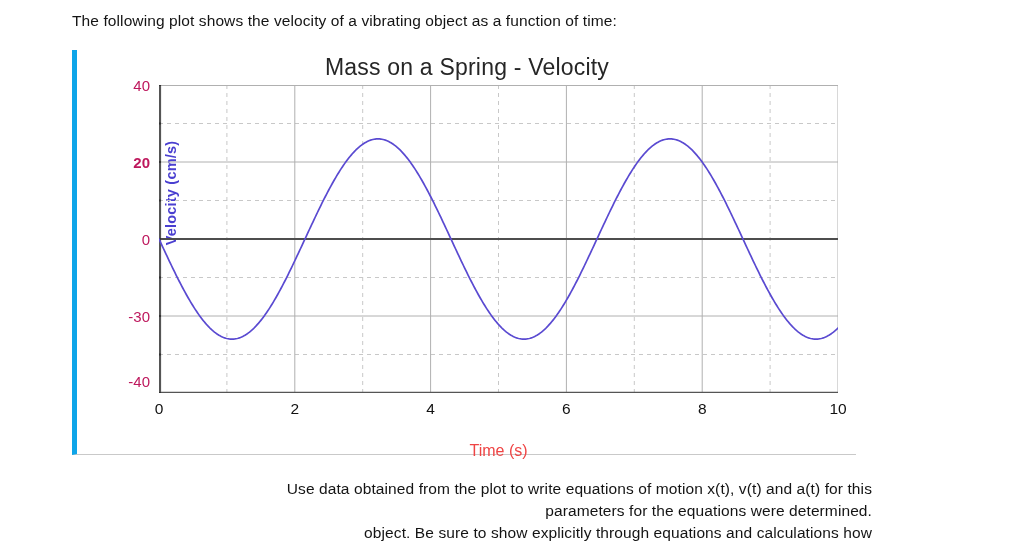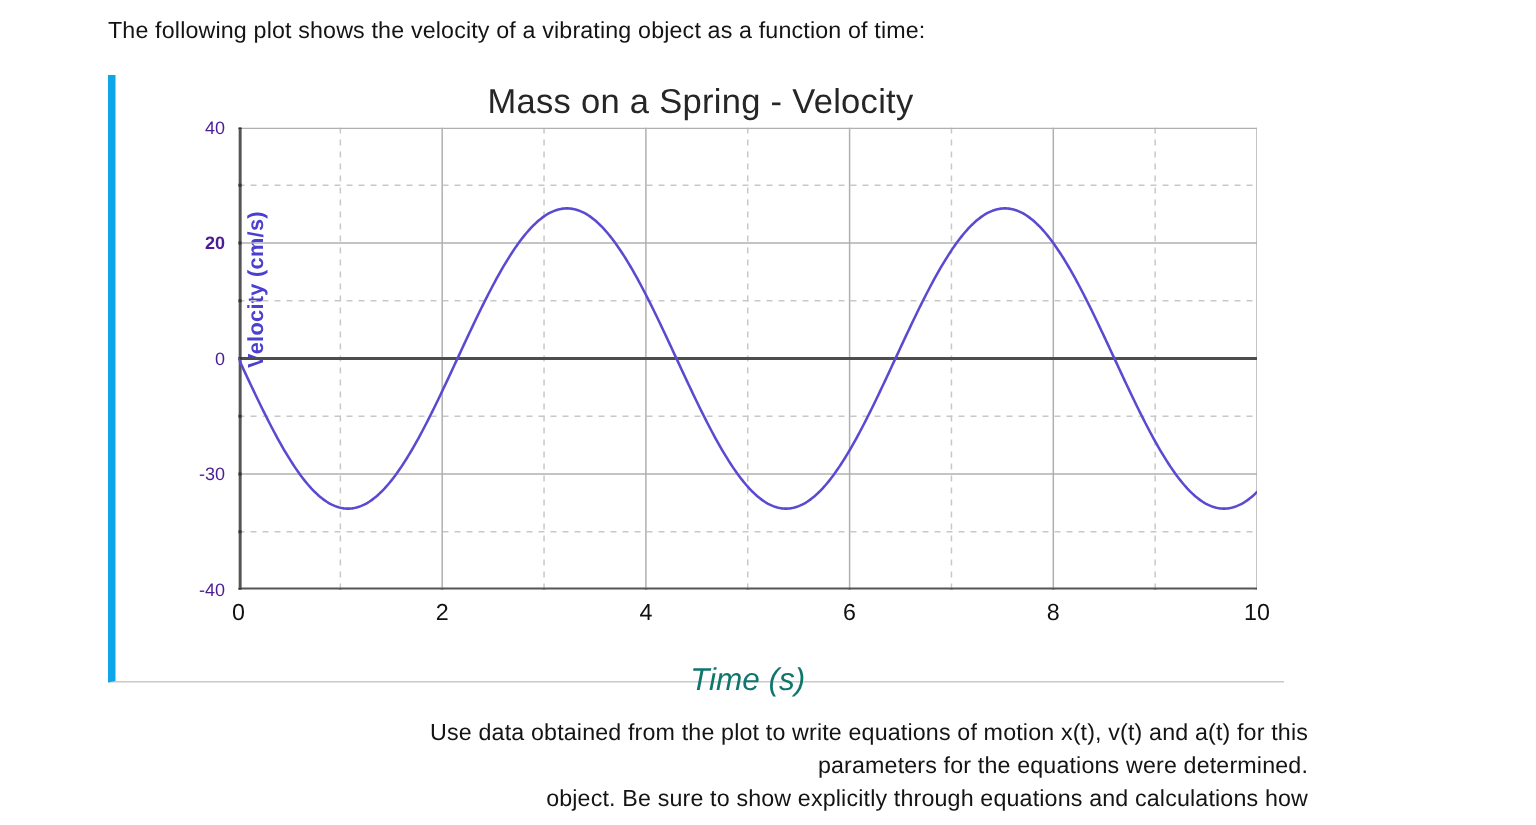--- a/index.html
+++ b/index.html
@@ -102,33 +102,32 @@
     font-weight: bold;
     letter-spacing: 0.2px;
   }
 
   .x-axis-title {
     position: absolute;
     left: 0;
     top: 357px;
     width: 100%;
     text-align: center;
-    font-size: 21px;
-    color: #0f766e;
-    white-space: nowrap;
-    font-style: italic;
+    font-size: 16px;
+    color: #ef4444;
+    white-space: nowrap;
   }
 
   .ytick-label {
     position: absolute;
     right: 100%;
     margin-right: 9px;
     transform: translateY(-50%);
-    font-size: 12px;
-    color: #4c1d95;
+    font-size: 15px;
+    color: #be185d;
     white-space: nowrap;
   }
   .xtick-label {
     position: absolute;
     top: 100%;
     margin-top: 7px;
     transform: translateX(-50%);
     font-size: 15.5px;
     color: #111;
     white-space: nowrap;
@@ -187,21 +186,21 @@
           <line x1="679" x2="679" y1="308" y2="316" stroke="#333" stroke-width="2"></line>
           <line x1="67.9" x2="67.9" y1="308" y2="315" stroke="#333" stroke-width="2"></line>
           <line x1="203.7" x2="203.7" y1="308" y2="315" stroke="#333" stroke-width="2"></line>
           <line x1="339.5" x2="339.5" y1="308" y2="315" stroke="#333" stroke-width="2"></line>
           <line x1="475.29999999999995" x2="475.29999999999995" y1="308" y2="315" stroke="#333" stroke-width="2"></line>
           <line x1="611.1" x2="611.1" y1="308" y2="315" stroke="#333" stroke-width="2"></line>
           <path d="M0.00 154.00 L1.13 156.44 L2.26 158.87 L3.40 161.31 L4.53 163.74 L5.66 166.16 L6.79 168.57 L7.92 170.98 L9.05 173.38 L10.19 175.76 L11.32 178.14 L12.45 180.50 L13.58 182.84 L14.71 185.16 L15.84 187.47 L16.98 189.76 L18.11 192.02 L19.24 194.27 L20.37 196.49 L21.50 198.68 L22.63 200.85 L23.76 202.99 L24.90 205.10 L26.03 207.18 L27.16 209.23 L28.29 211.25 L29.42 213.23 L30.55 215.18 L31.69 217.09 L32.82 218.96 L33.95 220.80 L35.08 222.59 L36.21 224.35 L37.35 226.06 L38.48 227.73 L39.61 229.36 L40.74 230.94 L41.87 232.48 L43.00 233.97 L44.13 235.41 L45.27 236.80 L46.40 238.15 L47.53 239.44 L48.66 240.69 L49.79 241.88 L50.92 243.02 L52.06 244.11 L53.19 245.15 L54.32 246.13 L55.45 247.05 L56.58 247.92 L57.71 248.74 L58.85 249.50 L59.98 250.20 L61.11 250.85 L62.24 251.43 L63.37 251.96 L64.50 252.43 L65.64 252.85 L66.77 253.20 L67.90 253.50 L69.03 253.74 L70.16 253.91 L71.30 254.03 L72.43 254.09 L73.56 254.09 L74.69 254.03 L75.82 253.91 L76.95 253.74 L78.08 253.50 L79.22 253.20 L80.35 252.85 L81.48 252.43 L82.61 251.96 L83.74 251.43 L84.88 250.85 L86.01 250.20 L87.14 249.50 L88.27 248.74 L89.40 247.92 L90.53 247.05 L91.67 246.13 L92.80 245.15 L93.93 244.11 L95.06 243.02 L96.19 241.88 L97.32 240.69 L98.45 239.44 L99.59 238.15 L100.72 236.80 L101.85 235.41 L102.98 233.97 L104.11 232.48 L105.25 230.94 L106.38 229.36 L107.51 227.73 L108.64 226.06 L109.77 224.35 L110.90 222.59 L112.03 220.80 L113.17 218.96 L114.30 217.09 L115.43 215.18 L116.56 213.23 L117.69 211.25 L118.82 209.23 L119.96 207.18 L121.09 205.10 L122.22 202.99 L123.35 200.85 L124.48 198.68 L125.61 196.49 L126.75 194.27 L127.88 192.02 L129.01 189.76 L130.14 187.47 L131.27 185.16 L132.41 182.84 L133.54 180.50 L134.67 178.14 L135.80 175.76 L136.93 173.38 L138.06 170.98 L139.19 168.57 L140.33 166.16 L141.46 163.74 L142.59 161.31 L143.72 158.87 L144.85 156.44 L145.98 154.00 L147.12 151.56 L148.25 149.13 L149.38 146.69 L150.51 144.26 L151.64 141.84 L152.78 139.43 L153.91 137.02 L155.04 134.62 L156.17 132.24 L157.30 129.86 L158.43 127.50 L159.56 125.16 L160.70 122.84 L161.83 120.53 L162.96 118.24 L164.09 115.98 L165.22 113.73 L166.36 111.51 L167.49 109.32 L168.62 107.15 L169.75 105.01 L170.88 102.90 L172.01 100.82 L173.15 98.77 L174.28 96.75 L175.41 94.77 L176.54 92.82 L177.67 90.91 L178.80 89.04 L179.94 87.20 L181.07 85.41 L182.20 83.65 L183.33 81.94 L184.46 80.27 L185.59 78.64 L186.73 77.06 L187.86 75.52 L188.99 74.03 L190.12 72.59 L191.25 71.20 L192.38 69.85 L193.52 68.56 L194.65 67.31 L195.78 66.12 L196.91 64.98 L198.04 63.89 L199.17 62.85 L200.31 61.87 L201.44 60.95 L202.57 60.08 L203.70 59.26 L204.83 58.50 L205.96 57.80 L207.09 57.15 L208.23 56.57 L209.36 56.04 L210.49 55.57 L211.62 55.15 L212.75 54.80 L213.88 54.50 L215.02 54.26 L216.15 54.09 L217.28 53.97 L218.41 53.91 L219.54 53.91 L220.68 53.97 L221.81 54.09 L222.94 54.26 L224.07 54.50 L225.20 54.80 L226.33 55.15 L227.47 55.57 L228.60 56.04 L229.73 56.57 L230.86 57.15 L231.99 57.80 L233.12 58.50 L234.26 59.26 L235.39 60.08 L236.52 60.95 L237.65 61.87 L238.78 62.85 L239.91 63.89 L241.04 64.98 L242.18 66.12 L243.31 67.31 L244.44 68.56 L245.57 69.85 L246.70 71.20 L247.84 72.59 L248.97 74.03 L250.10 75.52 L251.23 77.06 L252.36 78.64 L253.49 80.27 L254.63 81.94 L255.76 83.65 L256.89 85.41 L258.02 87.20 L259.15 89.04 L260.28 90.91 L261.42 92.82 L262.55 94.77 L263.68 96.75 L264.81 98.77 L265.94 100.82 L267.07 102.90 L268.20 105.01 L269.34 107.15 L270.47 109.32 L271.60 111.51 L272.73 113.73 L273.86 115.98 L275.00 118.24 L276.13 120.53 L277.26 122.84 L278.39 125.16 L279.52 127.50 L280.65 129.86 L281.79 132.24 L282.92 134.62 L284.05 137.02 L285.18 139.43 L286.31 141.84 L287.44 144.26 L288.57 146.69 L289.71 149.13 L290.84 151.56 L291.97 154.00 L293.10 156.44 L294.23 158.87 L295.36 161.31 L296.50 163.74 L297.63 166.16 L298.76 168.57 L299.89 170.98 L301.02 173.38 L302.16 175.76 L303.29 178.14 L304.42 180.50 L305.55 182.84 L306.68 185.16 L307.81 187.47 L308.94 189.76 L310.08 192.02 L311.21 194.27 L312.34 196.49 L313.47 198.68 L314.60 200.85 L315.74 202.99 L316.87 205.10 L318.00 207.18 L319.13 209.23 L320.26 211.25 L321.39 213.23 L322.52 215.18 L323.66 217.09 L324.79 218.96 L325.92 220.80 L327.05 222.59 L328.18 224.35 L329.31 226.06 L330.45 227.73 L331.58 229.36 L332.71 230.94 L333.84 232.48 L334.97 233.97 L336.11 235.41 L337.24 236.80 L338.37 238.15 L339.50 239.44 L340.63 240.69 L341.76 241.88 L342.89 243.02 L344.03 244.11 L345.16 245.15 L346.29 246.13 L347.42 247.05 L348.55 247.92 L349.69 248.74 L350.82 249.50 L351.95 250.20 L353.08 250.85 L354.21 251.43 L355.34 251.96 L356.48 252.43 L357.61 252.85 L358.74 253.20 L359.87 253.50 L361.00 253.74 L362.13 253.91 L363.26 254.03 L364.40 254.09 L365.53 254.09 L366.66 254.03 L367.79 253.91 L368.92 253.74 L370.06 253.50 L371.19 253.20 L372.32 252.85 L373.45 252.43 L374.58 251.96 L375.71 251.43 L376.84 250.85 L377.98 250.20 L379.11 249.50 L380.24 248.74 L381.37 247.92 L382.50 247.05 L383.64 246.13 L384.77 245.15 L385.90 244.11 L387.03 243.02 L388.16 241.88 L389.29 240.69 L390.42 239.44 L391.56 238.15 L392.69 236.80 L393.82 235.41 L394.95 233.97 L396.08 232.48 L397.21 230.94 L398.35 229.36 L399.48 227.73 L400.61 226.06 L401.74 224.35 L402.87 222.59 L404.00 220.80 L405.14 218.96 L406.27 217.09 L407.40 215.18 L408.53 213.23 L409.66 211.25 L410.80 209.23 L411.93 207.18 L413.06 205.10 L414.19 202.99 L415.32 200.85 L416.45 198.68 L417.58 196.49 L418.72 194.27 L419.85 192.02 L420.98 189.76 L422.11 187.47 L423.24 185.16 L424.38 182.84 L425.51 180.50 L426.64 178.14 L427.77 175.76 L428.90 173.38 L430.03 170.98 L431.17 168.57 L432.30 166.16 L433.43 163.74 L434.56 161.31 L435.69 158.87 L436.82 156.44 L437.95 154.00 L439.09 151.56 L440.22 149.13 L441.35 146.69 L442.48 144.26 L443.61 141.84 L444.75 139.43 L445.88 137.02 L447.01 134.62 L448.14 132.24 L449.27 129.86 L450.40 127.50 L451.54 125.16 L452.67 122.84 L453.80 120.53 L454.93 118.24 L456.06 115.98 L457.19 113.73 L458.33 111.51 L459.46 109.32 L460.59 107.15 L461.72 105.01 L462.85 102.90 L463.98 100.82 L465.11 98.77 L466.25 96.75 L467.38 94.77 L468.51 92.82 L469.64 90.91 L470.77 89.04 L471.91 87.20 L473.04 85.41 L474.17 83.65 L475.30 81.94 L476.43 80.27 L477.56 78.64 L478.69 77.06 L479.83 75.52 L480.96 74.03 L482.09 72.59 L483.22 71.20 L484.35 69.85 L485.49 68.56 L486.62 67.31 L487.75 66.12 L488.88 64.98 L490.01 63.89 L491.14 62.85 L492.27 61.87 L493.41 60.95 L494.54 60.08 L495.67 59.26 L496.80 58.50 L497.93 57.80 L499.06 57.15 L500.20 56.57 L501.33 56.04 L502.46 55.57 L503.59 55.15 L504.72 54.80 L505.86 54.50 L506.99 54.26 L508.12 54.09 L509.25 53.97 L510.38 53.91 L511.51 53.91 L512.64 53.97 L513.78 54.09 L514.91 54.26 L516.04 54.50 L517.17 54.80 L518.30 55.15 L519.44 55.57 L520.57 56.04 L521.70 56.57 L522.83 57.15 L523.96 57.80 L525.09 58.50 L526.23 59.26 L527.36 60.08 L528.49 60.95 L529.62 61.87 L530.75 62.85 L531.88 63.89 L533.01 64.98 L534.15 66.12 L535.28 67.31 L536.41 68.56 L537.54 69.85 L538.67 71.20 L539.81 72.59 L540.94 74.03 L542.07 75.52 L543.20 77.06 L544.33 78.64 L545.46 80.27 L546.60 81.94 L547.73 83.65 L548.86 85.41 L549.99 87.20 L551.12 89.04 L552.25 90.91 L553.38 92.82 L554.52 94.77 L555.65 96.75 L556.78 98.77 L557.91 100.82 L559.04 102.90 L560.17 105.01 L561.31 107.15 L562.44 109.32 L563.57 111.51 L564.70 113.73 L565.83 115.98 L566.97 118.24 L568.10 120.53 L569.23 122.84 L570.36 125.16 L571.49 127.50 L572.62 129.86 L573.75 132.24 L574.89 134.62 L576.02 137.02 L577.15 139.43 L578.28 141.84 L579.41 144.26 L580.55 146.69 L581.68 149.13 L582.81 151.56 L583.94 154.00 L585.07 156.44 L586.20 158.87 L587.34 161.31 L588.47 163.74 L589.60 166.16 L590.73 168.57 L591.86 170.98 L592.99 173.38 L594.13 175.76 L595.26 178.14 L596.39 180.50 L597.52 182.84 L598.65 185.16 L599.78 187.47 L600.91 189.76 L602.05 192.02 L603.18 194.27 L604.31 196.49 L605.44 198.68 L606.57 200.85 L607.70 202.99 L608.84 205.10 L609.97 207.18 L611.10 209.23 L612.23 211.25 L613.36 213.23 L614.50 215.18 L615.63 217.09 L616.76 218.96 L617.89 220.80 L619.02 222.59 L620.15 224.35 L621.28 226.06 L622.42 227.73 L623.55 229.36 L624.68 230.94 L625.81 232.48 L626.94 233.97 L628.08 235.41 L629.21 236.80 L630.34 238.15 L631.47 239.44 L632.60 240.69 L633.73 241.88 L634.87 243.02 L636.00 244.11 L637.13 245.15 L638.26 246.13 L639.39 247.05 L640.52 247.92 L641.65 248.74 L642.79 249.50 L643.92 250.20 L645.05 250.85 L646.18 251.43 L647.31 251.96 L648.45 252.43 L649.58 252.85 L650.71 253.20 L651.84 253.50 L652.97 253.74 L654.10 253.91 L655.24 254.03 L656.37 254.09 L657.50 254.09 L658.63 254.03 L659.76 253.91 L660.89 253.74 L662.02 253.50 L663.16 253.20 L664.29 252.85 L665.42 252.43 L666.55 251.96 L667.68 251.43 L668.81 250.85 L669.95 250.20 L671.08 249.50 L672.21 248.74 L673.34 247.92 L674.47 247.05 L675.60 246.13 L676.74 245.15 L677.87 244.11 L679.00 243.02 " fill="none" stroke="#5a4ad1" stroke-width="1.7" stroke-linejoin="round" stroke-linecap="round"></path>
         </svg>
 
       <div id="ytick-labels">
-          <div class="ytick-label" style="top: 308px;">-40</div>
+          <div class="ytick-label" style="top: 296px;">-40</div>
           <div class="ytick-label" style="top: 231px;">-30</div>
           <div class="ytick-label" style="top: 154px;">0</div>
           <div class="ytick-label" style="top: 77px; font-weight: bold;">20</div>
           <div class="ytick-label" style="top: 0px;">40</div>
         </div>
       <div id="xtick-labels">
           <div class="xtick-label" style="left: 0px;">0</div>
           <div class="xtick-label" style="left: 135.8px;">2</div>
           <div class="xtick-label" style="left: 271.6px;">4</div>
           <div class="xtick-label" style="left: 407.4px;">6</div>

